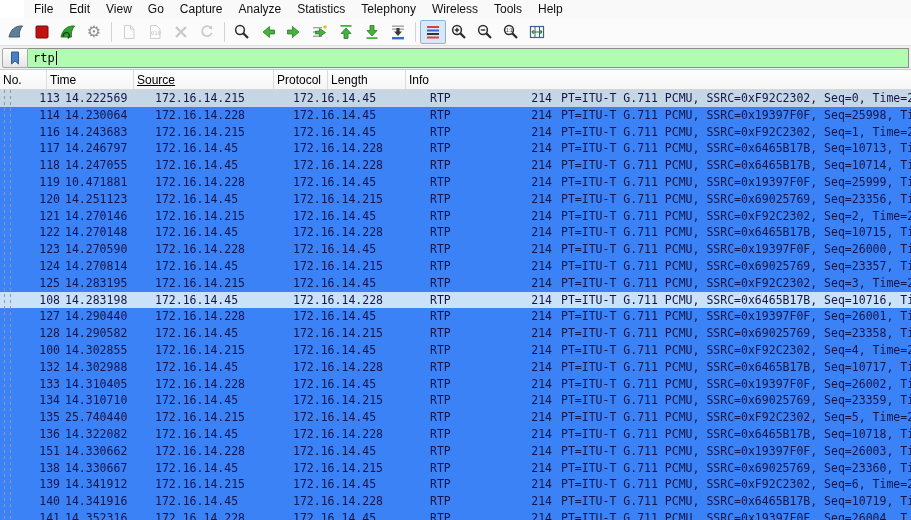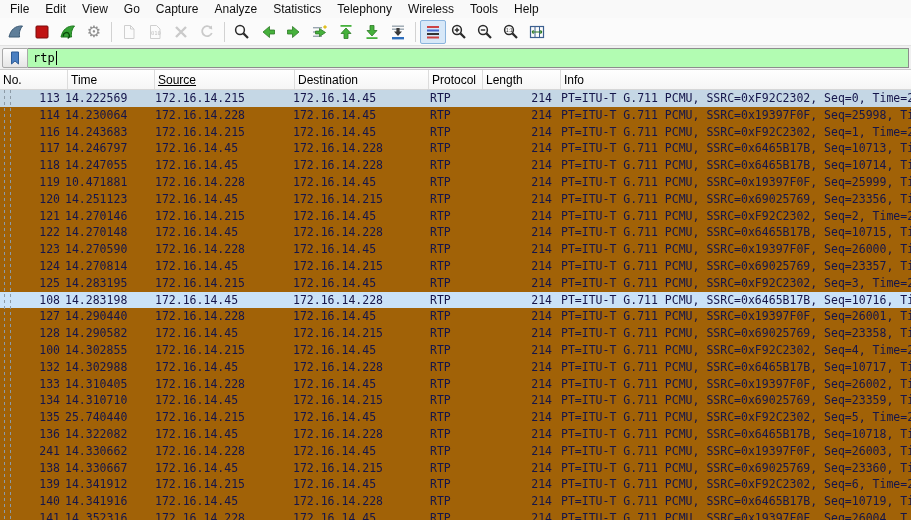--- a/index.html
+++ b/index.html
@@ -1,21 +1,21 @@
 <!DOCTYPE html>
 <html><head>
 <meta charset="utf-8">
 <style>
   * { box-sizing: border-box; margin: 0; padding: 0; }
   html,body { width: 911px; height: 520px; overflow: hidden; background:#fff;
               font-family: "Liberation Sans", sans-serif; }
   .window { width: 911px; height: 520px; display:flex; flex-direction:column; background:#fff; }
 
   
-  .menubar { height:18px; display:flex; align-items:center; background:#f9f9f9; padding-left:2px; }
+  .menubar { height:18px; display:flex; align-items:center; background:#f9f9f9; padding-left:2px;margin-left:24px; }
   .menu-item { font-size:12px; color:#101010; padding:1px 8px; cursor:default; }
 
   
   .toolbar { height:28px; display:flex; align-items:center; background:#fbfbfb;
              border-bottom:1px solid #e2e2e2; padding-left:3px; }
   .tbtn { width:26px; height:24px; display:flex; align-items:center; justify-content:center;
           border:1px solid transparent; border-radius:2px; background:transparent; }
   .tbtn.active { background:#d7e8f8; border-color:#8ab4dd; }
   .tbtn.disabled { opacity:.45; }
   .tbtn svg { display:block; }
@@ -31,32 +31,32 @@
   .filter-input { flex:1; height:20px; background:#b2fcb2; border:1px solid #8c8c8c; border-left:none;
                   display:flex; align-items:center; padding-left:5px;
                   font-family:"DejaVu Sans Mono", monospace; font-size:12px; color:#000; }
   .caret { width:1px; height:14px; background:#000; margin-left:1px; }
 
   
   .header-row { height:20px; display:flex; background:#fff; border-bottom:1px solid #d6d6d6;
                 font-size:12px; color:#000; }
   .hcell { display:flex; align-items:center; padding-left:3px; border-right:1px solid #dcdcdc;
            background:linear-gradient(#ffffff,#f5f5f5); overflow:hidden; white-space:nowrap; }
-  .w-no   { width:68px; }
+  .w-no   { width:47px; }
   .w-time { width:87px; }
   .w-src  { width:140px;text-decoration:underline; }
   .w-dst  { width:134px; }
   .w-proto{ width:54px; }
   .w-len  { width:78px; }
   .w-info { flex:1; border-right:none; }
 
   
   .rows { position:relative; height:430px; overflow:hidden; background:#fff;
           font-family:"DejaVu Sans Mono", monospace; font-size:11.5px; color:#15154a; }
-  .prow { display:flex; height:16.8px; line-height:16.8px; background:#a16207; white-space:pre; }
+  .prow { display:flex; height:16.8px; line-height:16.8px; background:#3b82f6; white-space:pre; }
   .prow.selected { background:#c5d7e5; }
   .prow.hover    { background:#cae2f8; }
   .c { overflow:hidden; }
   .c-no   { width:63px;  text-align:right; padding-right:3px; }
   .c-time { width:87px;  padding-left:2px; }
   .c-src  { width:140px; padding-left:5px; }
   .c-dst  { width:134px; padding-left:3px; }
   .c-proto{ width:54px;  padding-left:6px; }
   .c-len  { width:78px;  text-align:right; padding-right:4px; }
   .c-info { flex:1; padding-left:5px; }
@@ -255,21 +255,20 @@
     </button>
     <div class="filter-input">
       <span>rtp</span>
       <span class="caret"></span>
     </div>
   </div>
   <div class="header-row" id="colheads">
       <div class="hcell w-no">No.</div>
       <div class="hcell w-time">Time</div>
       <div class="hcell w-src">Source</div>
-      <div class="hcell w-dst">Destination</div>
       <div class="hcell w-proto">Protocol</div>
       <div class="hcell w-len">Length</div>
       <div class="hcell w-info">Info</div>
     </div>
   <div class="rows" id="rows">
 
     <div class="gutterline" style="left:10px"></div>
   <div class="prow selected"><div class="c c-no">113</div><div class="c c-time">14.222569</div><div class="c c-src">172.16.14.215</div><div class="c c-dst">172.16.14.45</div><div class="c c-proto">RTP</div><div class="c c-len">214</div><div class="c c-info">PT=ITU-T G.711 PCMU, SSRC=0xF92C2302, Seq=0, Time=2</div></div>
       <div class="prow"><div class="c c-no">114</div><div class="c c-time">14.230064</div><div class="c c-src">172.16.14.228</div><div class="c c-dst">172.16.14.45</div><div class="c c-proto">RTP</div><div class="c c-len">214</div><div class="c c-info">PT=ITU-T G.711 PCMU, SSRC=0x19397F0F, Seq=25998, Ti</div></div>
       <div class="prow"><div class="c c-no">116</div><div class="c c-time">14.243683</div><div class="c c-src">172.16.14.215</div><div class="c c-dst">172.16.14.45</div><div class="c c-proto">RTP</div><div class="c c-len">214</div><div class="c c-info">PT=ITU-T G.711 PCMU, SSRC=0xF92C2302, Seq=1, Time=2</div></div>
@@ -284,20 +283,20 @@
       <div class="prow"><div class="c c-no">125</div><div class="c c-time">14.283195</div><div class="c c-src">172.16.14.215</div><div class="c c-dst">172.16.14.45</div><div class="c c-proto">RTP</div><div class="c c-len">214</div><div class="c c-info">PT=ITU-T G.711 PCMU, SSRC=0xF92C2302, Seq=3, Time=2</div></div>
       <div class="prow hover"><div class="c c-no">108</div><div class="c c-time">14.283198</div><div class="c c-src">172.16.14.45</div><div class="c c-dst">172.16.14.228</div><div class="c c-proto">RTP</div><div class="c c-len">214</div><div class="c c-info">PT=ITU-T G.711 PCMU, SSRC=0x6465B17B, Seq=10716, Ti</div></div>
       <div class="prow"><div class="c c-no">127</div><div class="c c-time">14.290440</div><div class="c c-src">172.16.14.228</div><div class="c c-dst">172.16.14.45</div><div class="c c-proto">RTP</div><div class="c c-len">214</div><div class="c c-info">PT=ITU-T G.711 PCMU, SSRC=0x19397F0F, Seq=26001, Ti</div></div>
       <div class="prow"><div class="c c-no">128</div><div class="c c-time">14.290582</div><div class="c c-src">172.16.14.45</div><div class="c c-dst">172.16.14.215</div><div class="c c-proto">RTP</div><div class="c c-len">214</div><div class="c c-info">PT=ITU-T G.711 PCMU, SSRC=0x69025769, Seq=23358, Ti</div></div>
       <div class="prow"><div class="c c-no">100</div><div class="c c-time">14.302855</div><div class="c c-src">172.16.14.215</div><div class="c c-dst">172.16.14.45</div><div class="c c-proto">RTP</div><div class="c c-len">214</div><div class="c c-info">PT=ITU-T G.711 PCMU, SSRC=0xF92C2302, Seq=4, Time=2</div></div>
       <div class="prow"><div class="c c-no">132</div><div class="c c-time">14.302988</div><div class="c c-src">172.16.14.45</div><div class="c c-dst">172.16.14.228</div><div class="c c-proto">RTP</div><div class="c c-len">214</div><div class="c c-info">PT=ITU-T G.711 PCMU, SSRC=0x6465B17B, Seq=10717, Ti</div></div>
       <div class="prow"><div class="c c-no">133</div><div class="c c-time">14.310405</div><div class="c c-src">172.16.14.228</div><div class="c c-dst">172.16.14.45</div><div class="c c-proto">RTP</div><div class="c c-len">214</div><div class="c c-info">PT=ITU-T G.711 PCMU, SSRC=0x19397F0F, Seq=26002, Ti</div></div>
       <div class="prow"><div class="c c-no">134</div><div class="c c-time">14.310710</div><div class="c c-src">172.16.14.45</div><div class="c c-dst">172.16.14.215</div><div class="c c-proto">RTP</div><div class="c c-len">214</div><div class="c c-info">PT=ITU-T G.711 PCMU, SSRC=0x69025769, Seq=23359, Ti</div></div>
       <div class="prow"><div class="c c-no">135</div><div class="c c-time">25.740440</div><div class="c c-src">172.16.14.215</div><div class="c c-dst">172.16.14.45</div><div class="c c-proto">RTP</div><div class="c c-len">214</div><div class="c c-info">PT=ITU-T G.711 PCMU, SSRC=0xF92C2302, Seq=5, Time=2</div></div>
       <div class="prow"><div class="c c-no">136</div><div class="c c-time">14.322082</div><div class="c c-src">172.16.14.45</div><div class="c c-dst">172.16.14.228</div><div class="c c-proto">RTP</div><div class="c c-len">214</div><div class="c c-info">PT=ITU-T G.711 PCMU, SSRC=0x6465B17B, Seq=10718, Ti</div></div>
-      <div class="prow"><div class="c c-no">241</div><div class="c c-time">14.330662</div><div class="c c-src">172.16.14.228</div><div class="c c-dst">172.16.14.45</div><div class="c c-proto">RTP</div><div class="c c-len">214</div><div class="c c-info">PT=ITU-T G.711 PCMU, SSRC=0x19397F0F, Seq=26003, Ti</div></div>
+      <div class="prow"><div class="c c-no">151</div><div class="c c-time">14.330662</div><div class="c c-src">172.16.14.228</div><div class="c c-dst">172.16.14.45</div><div class="c c-proto">RTP</div><div class="c c-len">214</div><div class="c c-info">PT=ITU-T G.711 PCMU, SSRC=0x19397F0F, Seq=26003, Ti</div></div>
       <div class="prow"><div class="c c-no">138</div><div class="c c-time">14.330667</div><div class="c c-src">172.16.14.45</div><div class="c c-dst">172.16.14.215</div><div class="c c-proto">RTP</div><div class="c c-len">214</div><div class="c c-info">PT=ITU-T G.711 PCMU, SSRC=0x69025769, Seq=23360, Ti</div></div>
       <div class="prow"><div class="c c-no">139</div><div class="c c-time">14.341912</div><div class="c c-src">172.16.14.215</div><div class="c c-dst">172.16.14.45</div><div class="c c-proto">RTP</div><div class="c c-len">214</div><div class="c c-info">PT=ITU-T G.711 PCMU, SSRC=0xF92C2302, Seq=6, Time=2</div></div>
       <div class="prow"><div class="c c-no">140</div><div class="c c-time">14.341916</div><div class="c c-src">172.16.14.45</div><div class="c c-dst">172.16.14.228</div><div class="c c-proto">RTP</div><div class="c c-len">214</div><div class="c c-info">PT=ITU-T G.711 PCMU, SSRC=0x6465B17B, Seq=10719, Ti</div></div>
       <div class="prow"><div class="c c-no">141</div><div class="c c-time">14.352316</div><div class="c c-src">172.16.14.228</div><div class="c c-dst">172.16.14.45</div><div class="c c-proto">RTP</div><div class="c c-len">214</div><div class="c c-info">PT=ITU-T G.711 PCMU, SSRC=0x19397F0F, Seq=26004, T</div></div>
       <div class="gutterline" style="left:4px"></div>
     </div>
 </div>
 
 </body></html>

